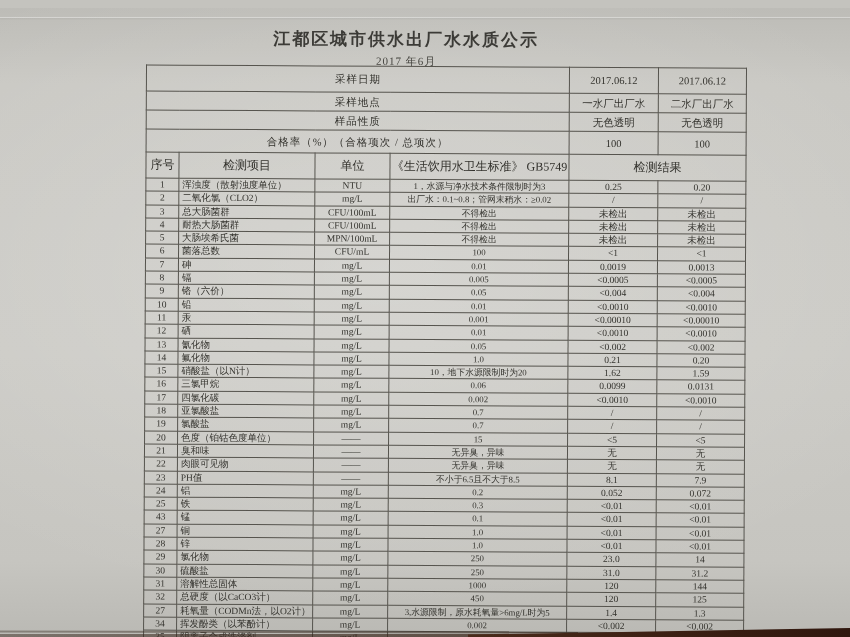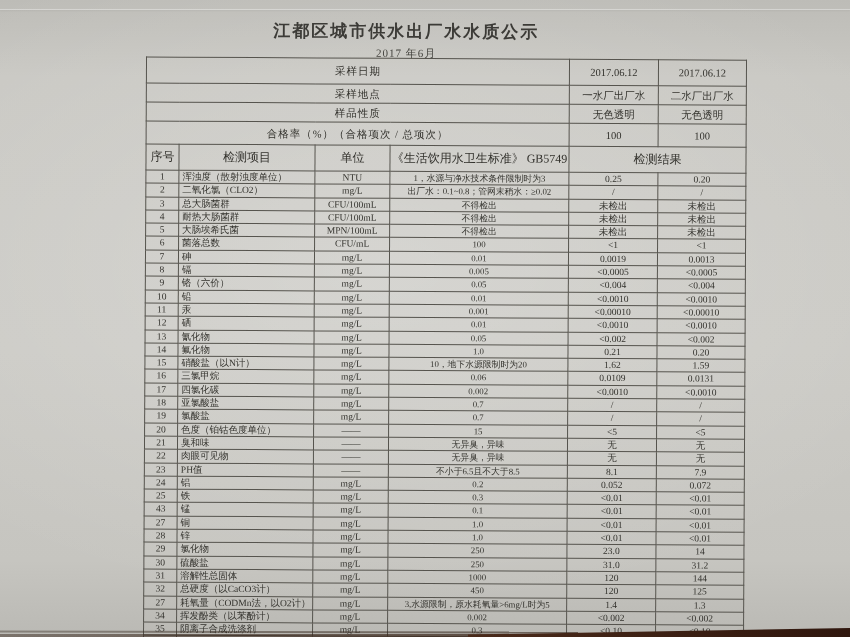--- a/index.html
+++ b/index.html
@@ -7,20 +7,21 @@
     width:850px;height:637px;overflow:hidden;position:relative;
     font-family:"Liberation Serif","DejaVu Serif",serif;
     background:#c4c3be;
   }
   
   .photo{
     position:absolute;inset:0;
     background:
       radial-gradient(ellipse 120% 90% at 45% 42%, rgba(255,255,255,0.22), rgba(0,0,0,0) 60%),
       linear-gradient(180deg, #bdbcb7 0%, #c9c8c3 12%, #cbcac5 55%, #c6c5c0 88%, #bab9b4 100%);
+    margin-top: 8px;
   }
   .vignette{position:absolute;inset:0;pointer-events:none;
     background:radial-gradient(ellipse 130% 110% at 50% 45%, rgba(0,0,0,0) 62%, rgba(0,0,0,0.10) 100%);}
   .top-crease{position:absolute;left:0;top:9px;width:100%;height:1px;
     background:rgba(255,255,255,0.35);box-shadow:0 1px 2px rgba(0,0,0,0.07);}
   .bottom-paper-edge{position:absolute;left:0;bottom:4px;width:68%;height:2px;
     background:linear-gradient(90deg, rgba(70,60,50,0.45), rgba(50,35,25,0.6));transform:rotate(0.12deg);}
   .desk-corner{position:absolute;right:0;bottom:0;width:45%;height:11px;
     background:linear-gradient(90deg,#4a2a1a,#30170e);
     clip-path:polygon(0 78%, 100% 18%, 100% 100%, 0 100%);}
@@ -223,21 +224,21 @@
             <td>mg/L</td>
             <td class="std">10，地下水源限制时为20</td>
             <td>1.62</td>
             <td>1.59</td>
           </tr>
           <tr>
             <td>16</td>
             <td class="item">三氯甲烷</td>
             <td>mg/L</td>
             <td class="std">0.06</td>
-            <td>0.0109</td>
+            <td>0.0099</td>
             <td>0.0131</td>
           </tr>
           <tr>
             <td>17</td>
             <td class="item">四氯化碳</td>
             <td>mg/L</td>
             <td class="std">0.002</td>
             <td>&lt;0.0010</td>
             <td>&lt;0.0010</td>
           </tr>

